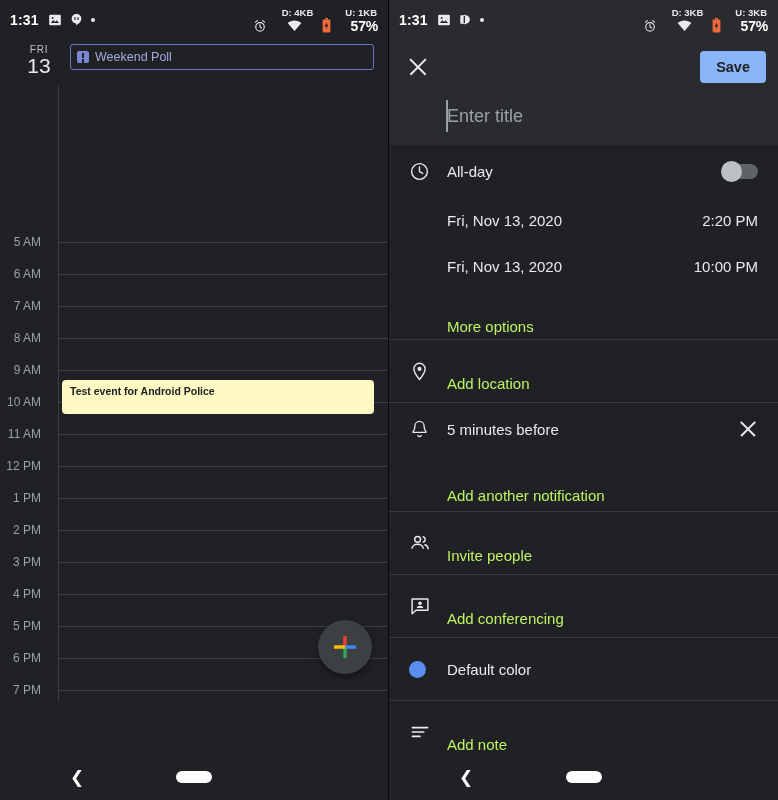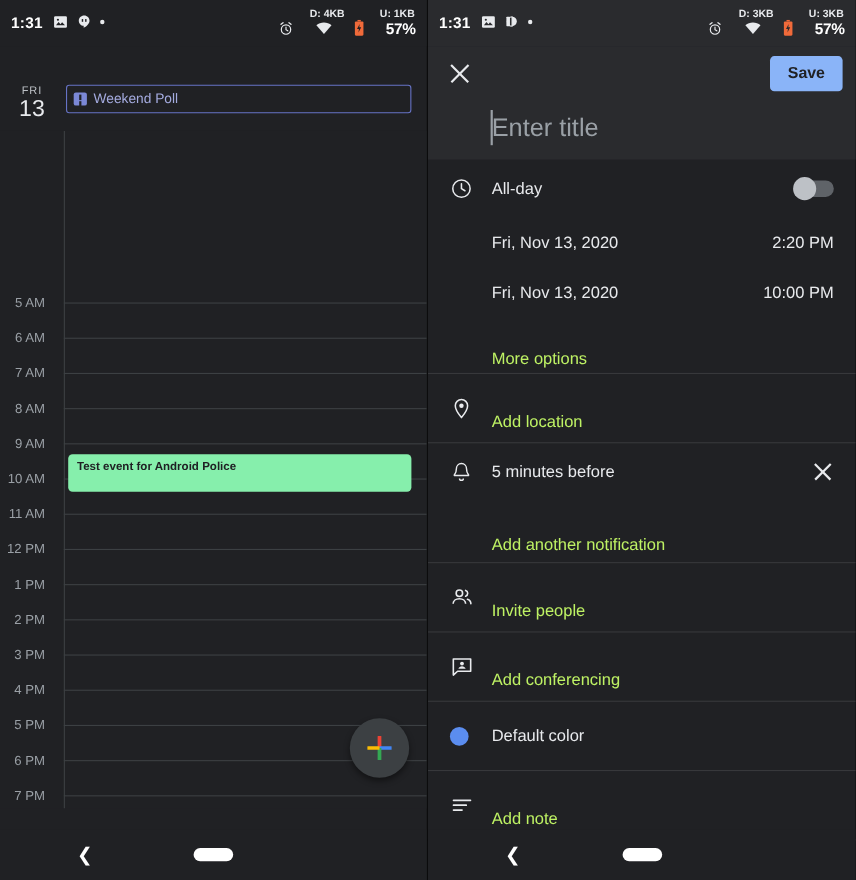--- a/index.html
+++ b/index.html
@@ -100,22 +100,21 @@
   .tb-spacer { flex: 1; }
   .cal-icon-btn { margin-right: 20px; cursor: pointer; }
   .overflow-dots { display: flex; flex-direction: column; gap: 3px; cursor: pointer; padding: 2px; }
   .overflow-dots i { width: 3.5px; height: 3.5px; border-radius: 50%; background: #9aa0a6; display: block; }
 
   
   .allday-row {
     display: flex;
     align-items: flex-start;
     height: 44px;
-    padding-left: 0;
-    margin-top: 33px;
+    padding-left: 10px;
   }
   .daycol {
     width: 58px;
     text-align: center;
     flex: 0 0 58px;
     padding-top: 2px;
   }
   .day-dow { color: #bdc1c6; font-size: 10px; letter-spacing: .8px; }
   .day-num { color: #e8eaed; font-size: 21px; margin-top: -1px; }
   .poll-chip {
@@ -177,21 +176,21 @@
   .hour-line {
     position: absolute;
     left: 58px; right: 0;
     height: 1px;
     background: #3c4043;
   }
   .event-block {
     position: absolute;
     left: 62px;
     right: 14px;
-    background: #86efac;
+    background: #fef9c3;
     border-radius: 4px;
     padding: 5px 8px;
     color: #202124;
     font-size: 10.5px;
     font-weight: bold;
     cursor: pointer;
     overflow: hidden;
   }
   .fab {
     position: absolute;
@@ -282,21 +281,21 @@
   .caret-bar {
     position: absolute;
     left: 57px;
     top: 8px;
     width: 1.5px;
     height: 32px;
     background: #9aa0a6;
   }
   .title-placeholder {
     color: #9aa0a6;
-    font-size: 23px;
+    font-size: 18px;
     cursor: text;
   }
 
   .section {
     border-bottom: 1px solid #37383b;
     padding: 0;
   }
   .row {
     display: flex;
     align-items: center;

